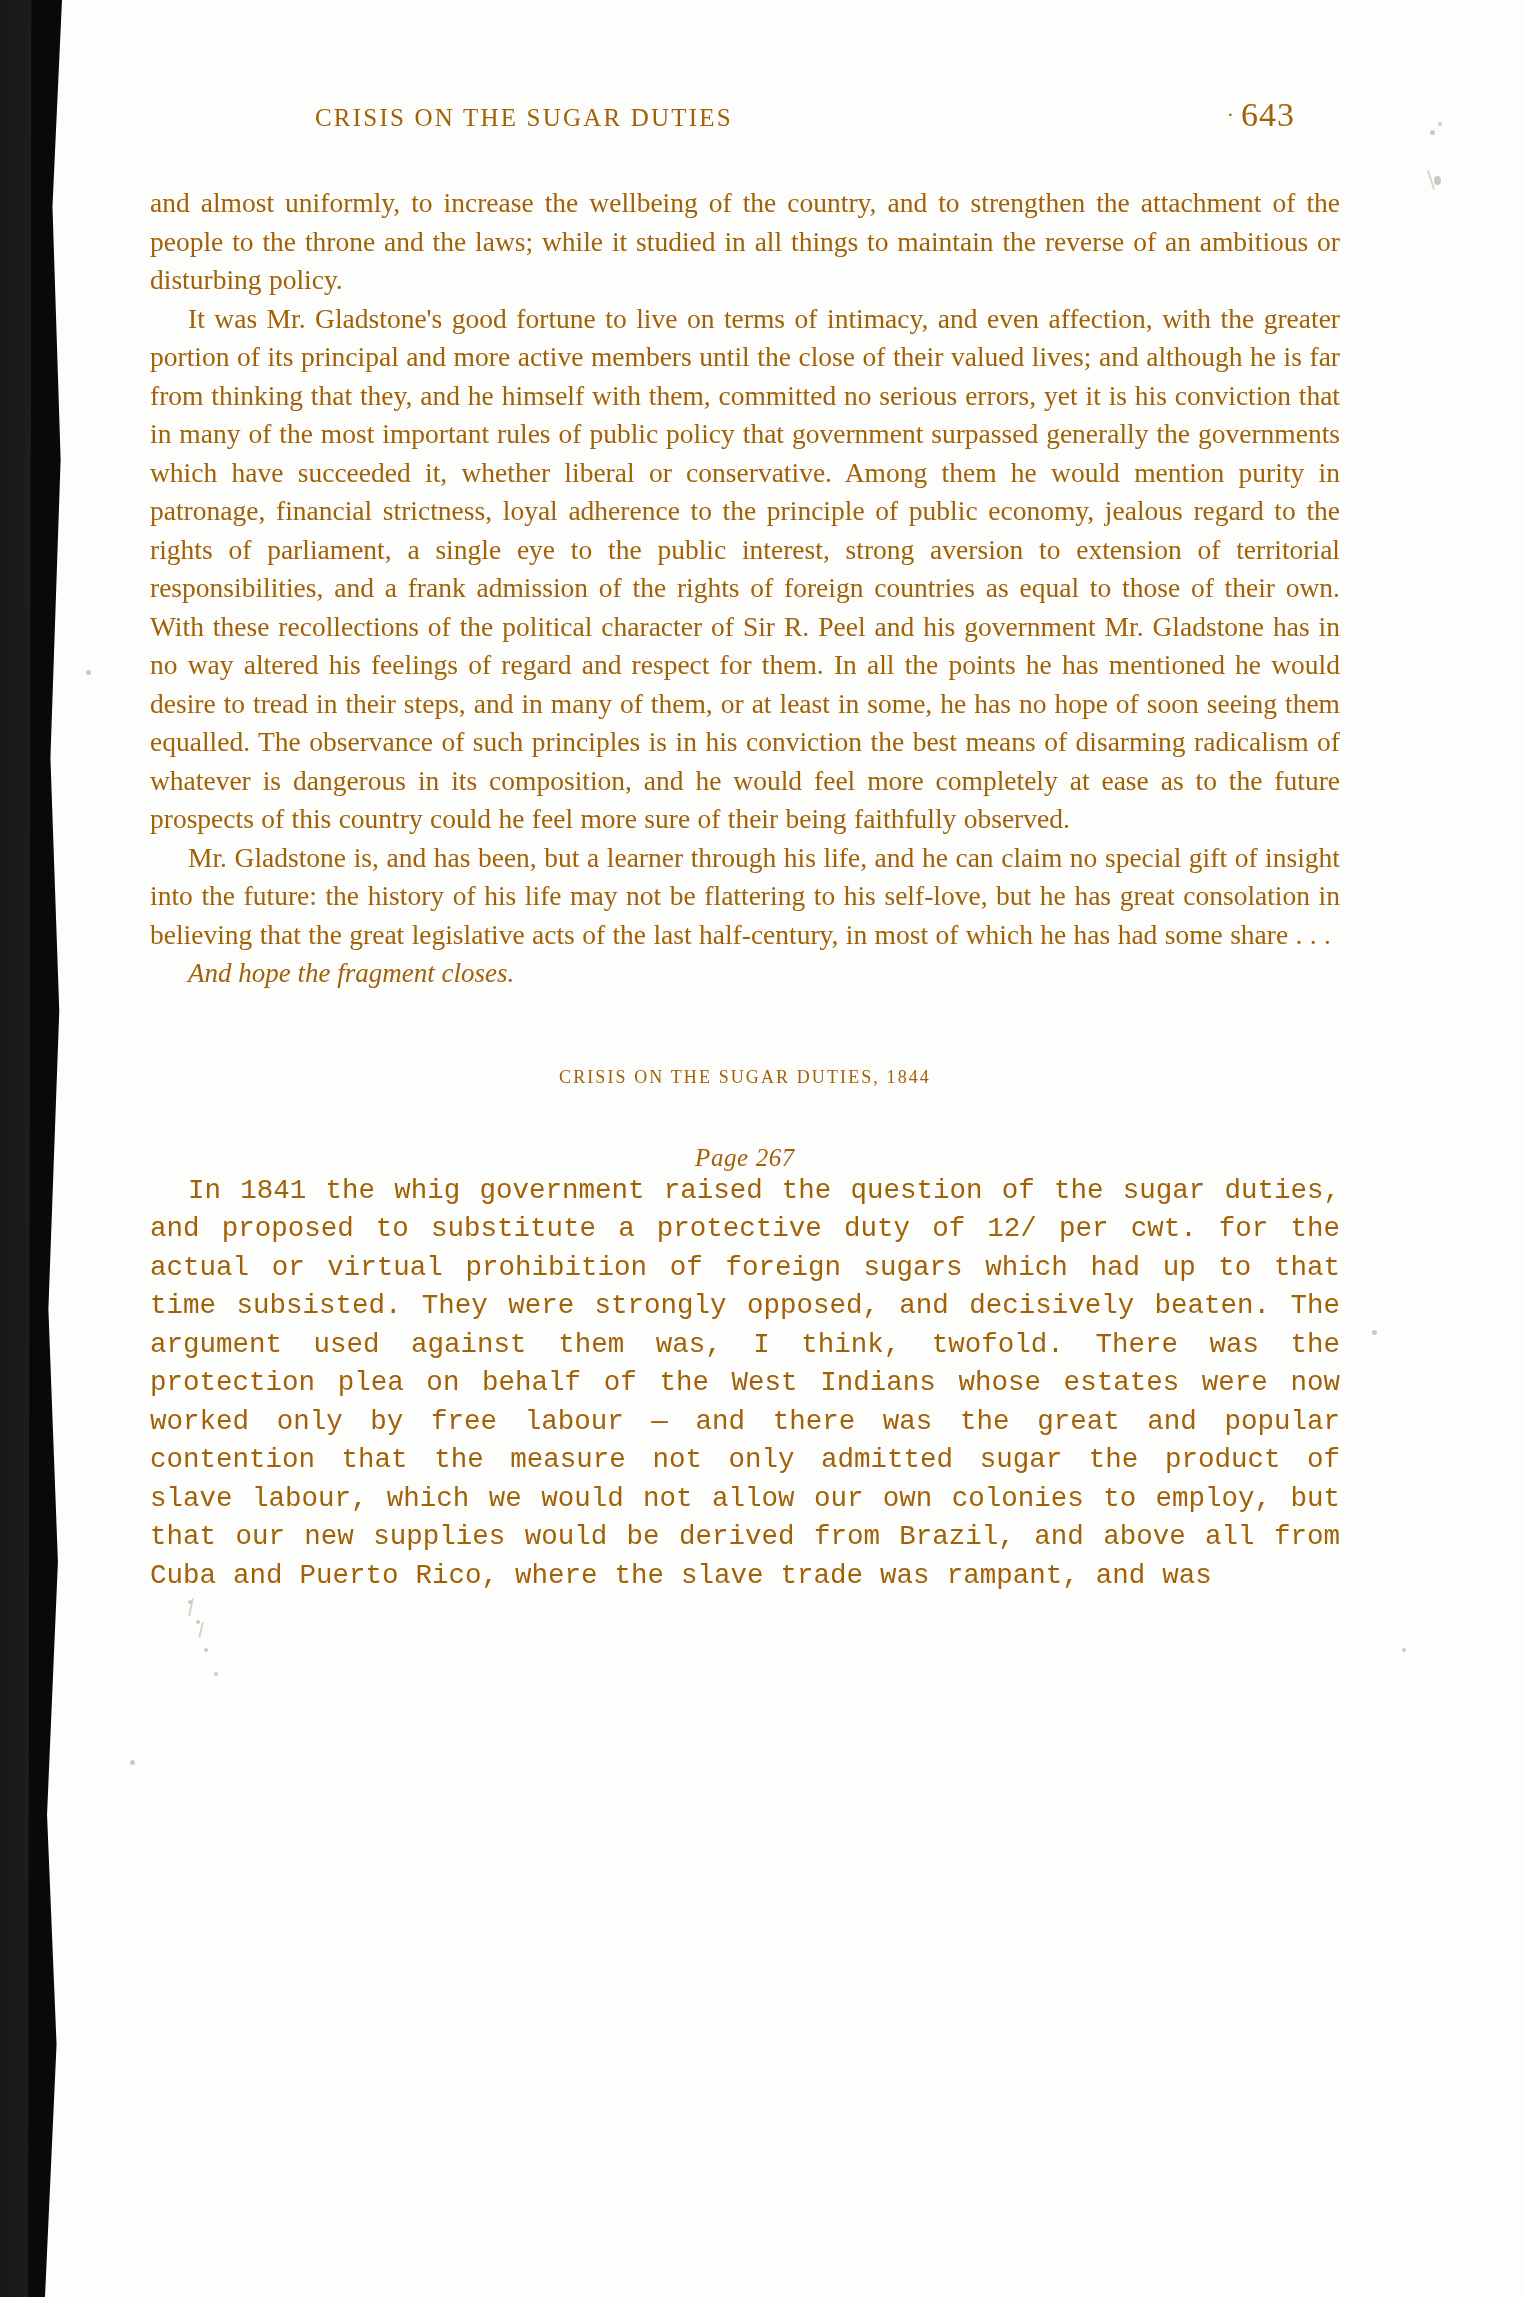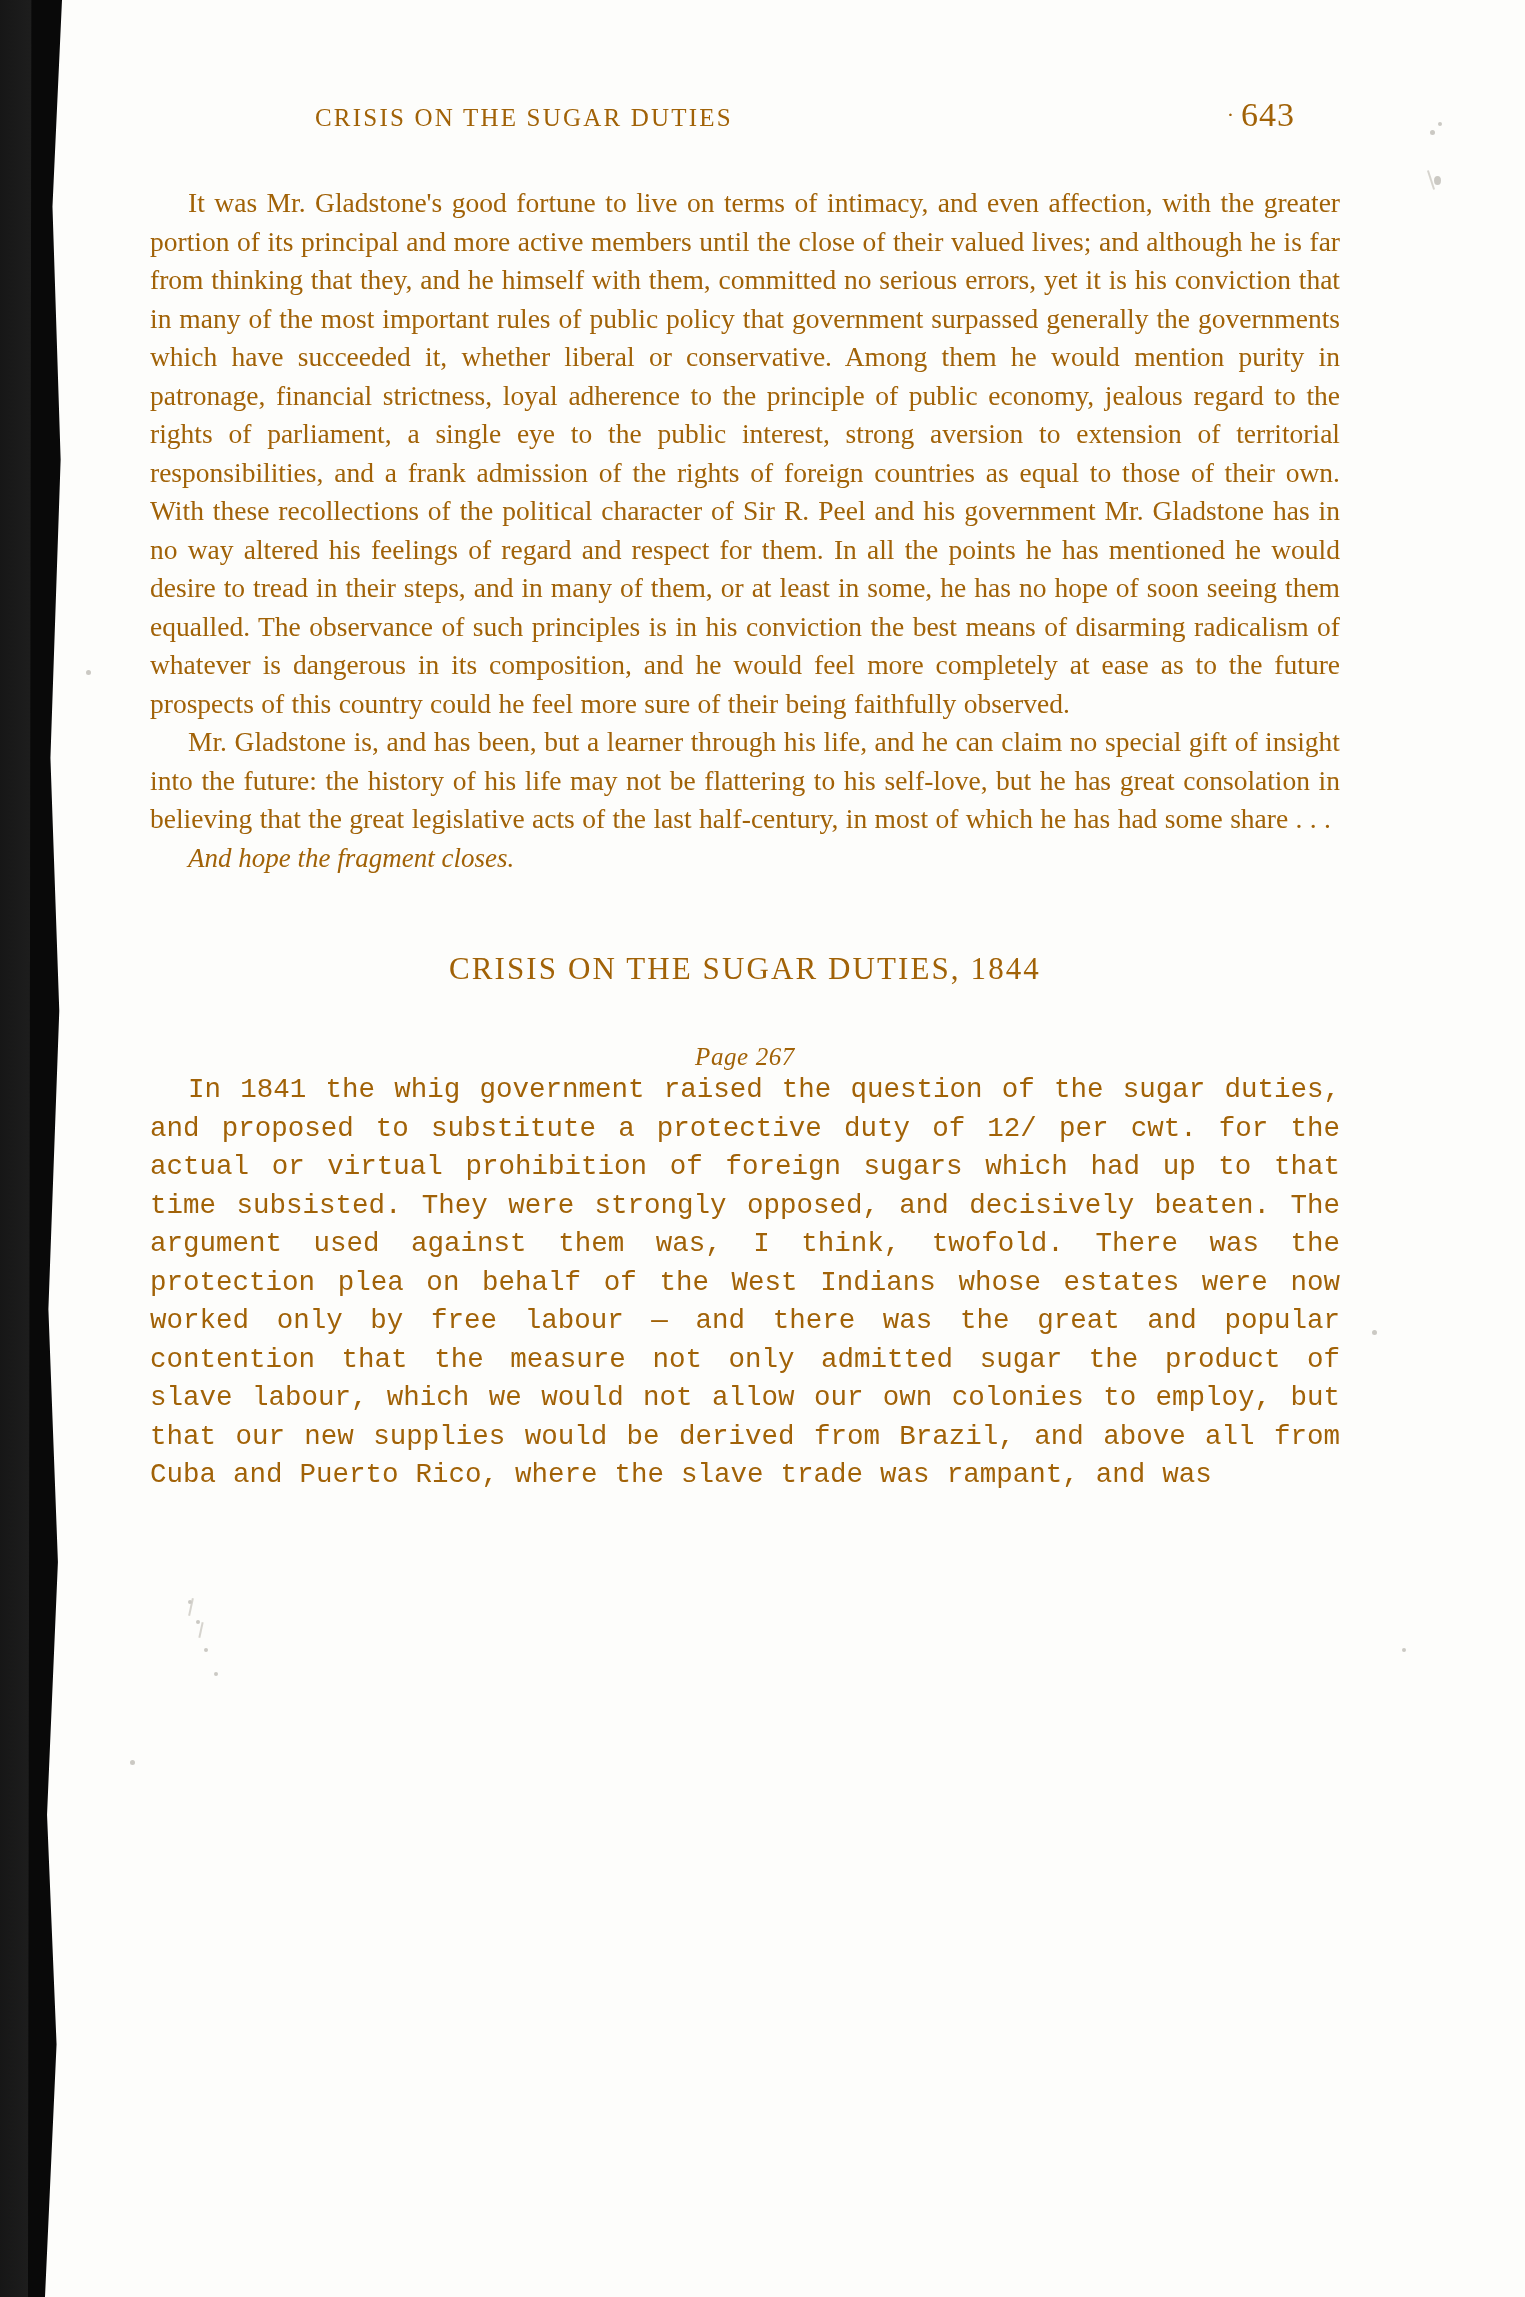--- a/index.html
+++ b/index.html
@@ -86,21 +86,21 @@
   }
   .frag {
     margin: 0;
     font-size: 27px;
     font-style: italic;
     text-indent: 38px;
     line-height: 38.5px;
   }
   .section-title {
     text-align: center;
-    font-size: 31px;
+    font-size: 18px;
     letter-spacing: 2.1px;
     margin-top: 74px;
   }
   .section-sub {
     text-align: center;
     font-size: 25px;
     font-style: italic;
     margin-top: 56px;
     letter-spacing: 0.6px;
   }
@@ -137,20 +137,21 @@
   <div class="tick" style="left:200px; top:1622px; width:2px; height:16px; transform: rotate(12deg);"></div>
   <div class="tick" style="left:1430px; top:170px; width:2px; height:20px; transform: rotate(-18deg);"></div>
 
   <div class="content">
 
     <div class="runhead">
       <div class="runhead-title">CRISIS ON THE SUGAR DUTIES</div>
       <div class="runhead-page"><span class="dot">·</span><span>643</span></div>
     </div>
 
+    <p class="body">and almost uniformly, to increase the wellbeing of the country, and to strengthen the attachment of the people to the throne and the laws; while it studied in all things to maintain the reverse of an ambitious or disturbing policy.</p>
     <p class="body indent">It was Mr. Gladstone's good fortune to live on terms of intimacy, and even affection, with the greater portion of its principal and more active members until the close of their valued lives; and although he is far from thinking that they, and he himself with them, committed no serious errors, yet it is his conviction that in many of the most important rules of public policy that government surpassed generally the governments which have succeeded it, whether liberal or conservative.  Among them he would mention purity in patronage, financial strictness, loyal adherence to the principle of public economy, jealous regard to the rights of parliament, a single eye to the public interest, strong aversion to extension of territorial responsibilities, and a frank admission of the rights of foreign countries as equal to those of their own. With these recollections of the political character of Sir R. Peel and his government Mr. Gladstone has in no way altered his feelings of regard and respect for them.  In all the points he has mentioned he would desire to tread in their steps, and in many of them, or at least in some, he has no hope of soon seeing them equalled.  The observance of such principles is in his conviction the best means of disarming radicalism of whatever is dangerous in its composition, and he would feel more completely at ease as to the future prospects of this country could he feel more sure of their being faithfully observed.</p>
     <p class="body indent">Mr. Gladstone is, and has been, but a learner through his life, and he can claim no special gift of insight into the future: the history of his life may not be flattering to his self-love, but he has great consolation in believing that the great legislative acts of the last half-century, in most of which he has had some share . . .</p>
     <p class="frag">And hope the fragment closes.</p>
 
     <div class="section-title">CRISIS ON THE SUGAR DUTIES, 1844</div>
     <div class="section-sub">Page 267</div>
 
     <p class="body indent after-sub">In 1841 the whig government raised the question of the sugar duties, and proposed to substitute a protective duty of 12/ per cwt. for the actual or virtual prohibition of foreign sugars which had up to that time subsisted.  They were strongly opposed, and decisively beaten.  The argument used against them was, I think, twofold.  There was the protection plea on behalf of the West Indians whose estates were now worked only by free labour — and there was the great and popular contention that the measure not only admitted sugar the product of slave labour, which we would not allow our own colonies to employ, but that our new supplies would be derived from Brazil, and above all from Cuba and Puerto Rico, where the slave trade was rampant, and was</p>
 
   </div>

